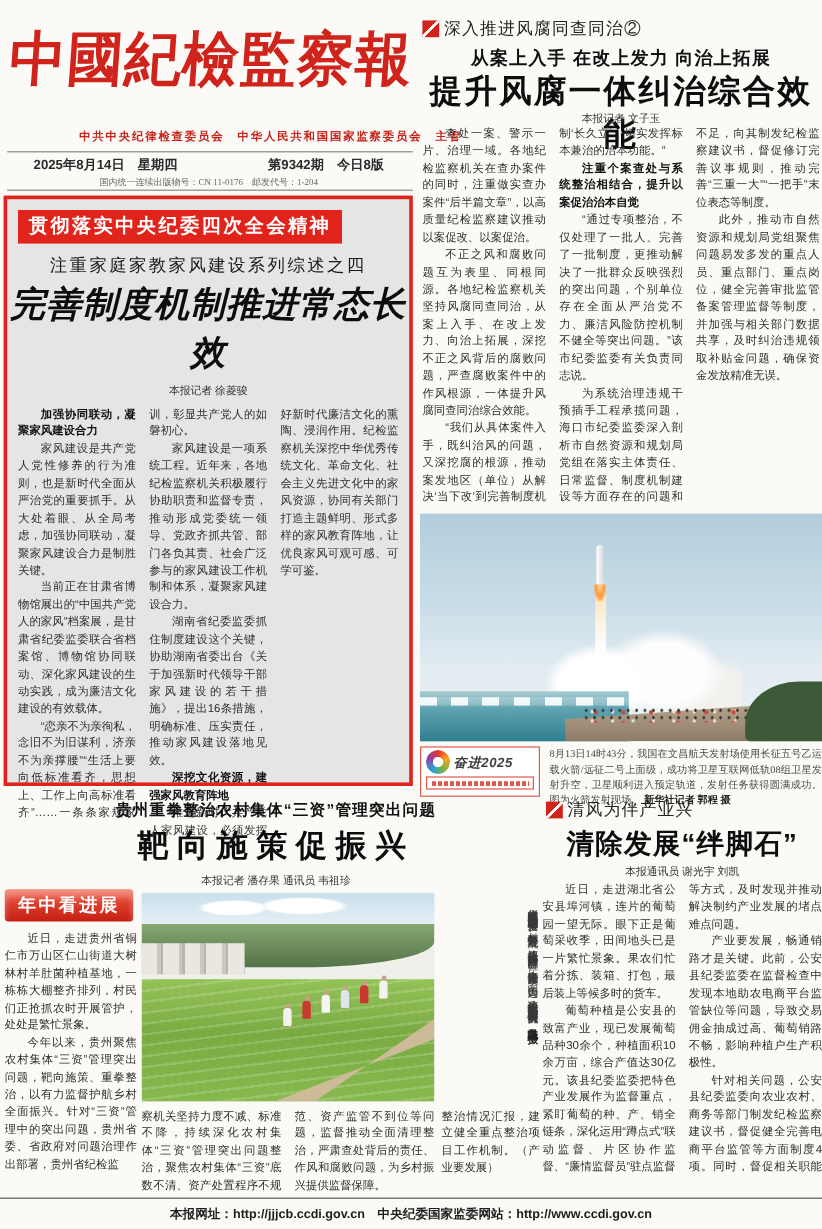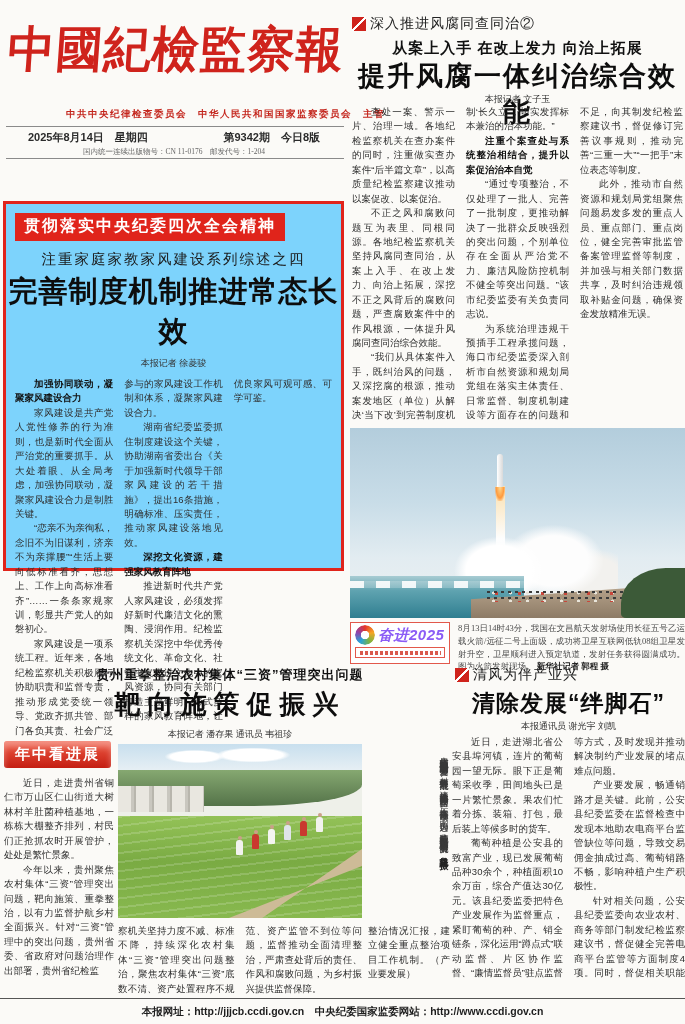--- a/index.html
+++ b/index.html
@@ -18,27 +18,27 @@
   
   .bt p{margin:0;text-indent:2em;}
   .bt{font-size:9.5px;line-height:1.52;text-align:justify;color:#2e2e2e;overflow:hidden;}
   .sh{font-weight:bold;color:#111;}
   .byline{text-align:center;font-size:9px;color:#333;}
   .tagrow{display:flex;align-items:center;gap:4px;font-family:"Liberation Serif",serif;
         font-size:14px;color:#222;letter-spacing:1px;white-space:nowrap;}
   .tag-icon{width:14px;height:14px;background:#cf231c;display:inline-block;flex:0 0 auto;
         background-image:linear-gradient(135deg,transparent 44%,#fff 44%,#fff 56%,transparent 56%);}
   
-  .leadbox{position:absolute;left:3px;top:163px;width:341px;height:370px;border:3px solid #e0241b;
-        background:#7dd3fc;box-sizing:border-box;margin-top:38px;}
+  .leadbox{position:absolute;left:3px;top:163px;width:341px;height:492px;border:3px solid #e0241b;
+        background:#e5e5e5;box-sizing:border-box;}
   .lead-banner{display:inline-block;margin:9px 0 0 9px;background:#e0241b;color:#fff;font-weight:bold;
         font-size:16px;letter-spacing:2px;padding:3px 9px 4px;}
   .lead-series{text-align:center;font-family:"Liberation Serif",serif;font-size:14.5px;letter-spacing:2px;
         margin-top:9px;color:#1a1a1a;}
-  .lead-headline{text-align:center;font-size:29px;font-weight:bold;letter-spacing:1px;margin-top:3px;color:#0d0d0d;}
+  .lead-headline{text-align:center;font-size:29px;font-weight:bold;letter-spacing:1px;margin-top:3px;color:#0d0d0d;font-style:italic;}
   .lead-byline{margin-top:5px;}
   .lead-body{margin:7px 9px 0;height:362px;column-count:3;column-gap:11px;column-fill:auto;}
   
   .rtag{position:absolute;left:352px;top:15px;}
   .rkicker{position:absolute;left:352px;top:39px;width:331px;text-align:center;font-weight:bold;
         font-size:15px;letter-spacing:1px;color:#111;}
   .rheadline{position:absolute;left:352px;top:58px;width:331px;text-align:center;font-weight:bold;
         font-size:27px;letter-spacing:2px;color:#0d0d0d;}
   .rbyline{position:absolute;left:352px;top:93px;width:331px;}
   .rbody{position:absolute;left:352px;top:105px;width:331px;height:319px;column-count:3;column-gap:11px;column-fill:auto;}
@@ -70,21 +70,21 @@
         border-radius:70% 0 0 8%;}
   
   .caprow{position:absolute;left:350px;top:622px;width:335px;height:48px;}
   .badge2025{float:left;width:100px;height:42px;border:1.5px solid #e2584b;background:#fff;
         box-sizing:border-box;padding:2px 4px;}
   .badge2025 .row1{display:flex;align-items:center;gap:3px;}
   .swirl{width:20px;height:20px;border-radius:50%;flex:0 0 auto;
         background:conic-gradient(#e4342b,#f6a623,#7cb342,#29a3d8,#8e44ad,#e4342b);
         -webkit-mask:radial-gradient(circle,transparent 0 4px,#000 4.5px);
         mask:radial-gradient(circle,transparent 0 4px,#000 4.5px);}
-  .b25-text{font-size:15px;font-weight:bold;font-style:italic;color:#8b5cf6;letter-spacing:.5px;}
+  .b25-text{font-size:11px;font-weight:bold;font-style:italic;color:#404040;letter-spacing:.5px;}
   .microtext{margin-top:2px;height:9px;border:1px solid #e2584b;
         background:repeating-linear-gradient(90deg,#d9594c 0 3px,transparent 3px 5px) center/92% 4px no-repeat;}
   .captext{margin-left:108px;font-family:"Liberation Serif",serif;font-size:8.5px;line-height:1.5;
         color:#4a4a4a;text-align:justify;}
   .credit{font-weight:bold;color:#222;white-space:nowrap;}
   
   .midhead{position:absolute;left:30px;top:666px;width:400px;text-align:center;}
   .mkicker{font-size:13px;font-weight:bold;letter-spacing:1px;color:#111;}
   .mheadline{font-size:26px;font-weight:bold;letter-spacing:7px;margin-top:3px;color:#0d0d0d;}
   .mbyline{margin-top:6px;}
@@ -141,20 +141,21 @@
   <div class="rule" style="left:6px;top:158px;width:338px;"></div>
 
   <div class="leadbox">
     <div class="lead-banner">贯彻落实中央纪委四次全会精神</div>
     <div class="lead-series">注重家庭家教家风建设系列综述之四</div>
     <div class="lead-headline">完善制度机制推进常态长效</div>
     <div class="byline lead-byline">本报记者 徐菱骏</div>
     <div class="lead-body bt">
       <p class="sh">加强协同联动，凝聚家风建设合力</p>
       <p>家风建设是共产党人党性修养的行为准则，也是新时代全面从严治党的重要抓手。从大处着眼、从全局考虑，加强协同联动，凝聚家风建设合力是制胜关键。</p>
+      <p>当前正在甘肃省博物馆展出的“中国共产党人的家风”档案展，是甘肃省纪委监委联合省档案馆、博物馆协同联动、深化家风建设的生动实践，成为廉洁文化建设的有效载体。</p>
       <p>“恋亲不为亲徇私，念旧不为旧谋利，济亲不为亲撑腰”“生活上要向低标准看齐，思想上、工作上向高标准看齐”……一条条家规家训，彰显共产党人的如磐初心。</p>
       <p>家风建设是一项系统工程。近年来，各地纪检监察机关积极履行协助职责和监督专责，推动形成党委统一领导、党政齐抓共管、部门各负其责、社会广泛参与的家风建设工作机制和体系，凝聚家风建设合力。</p>
       <p>湖南省纪委监委抓住制度建设这个关键，协助湖南省委出台《关于加强新时代领导干部家风建设的若干措施》，提出16条措施，明确标准、压实责任，推动家风建设落地见效。</p>
       <p class="sh">深挖文化资源，建强家风教育阵地</p>
       <p>推进新时代共产党人家风建设，必须发挥好新时代廉洁文化的熏陶、浸润作用。纪检监察机关深挖中华优秀传统文化、革命文化、社会主义先进文化中的家风资源，协同有关部门打造主题鲜明、形式多样的家风教育阵地，让优良家风可观可感、可学可鉴。</p>
 
     </div>
   </div>
 
   <div class="tagrow rtag">

